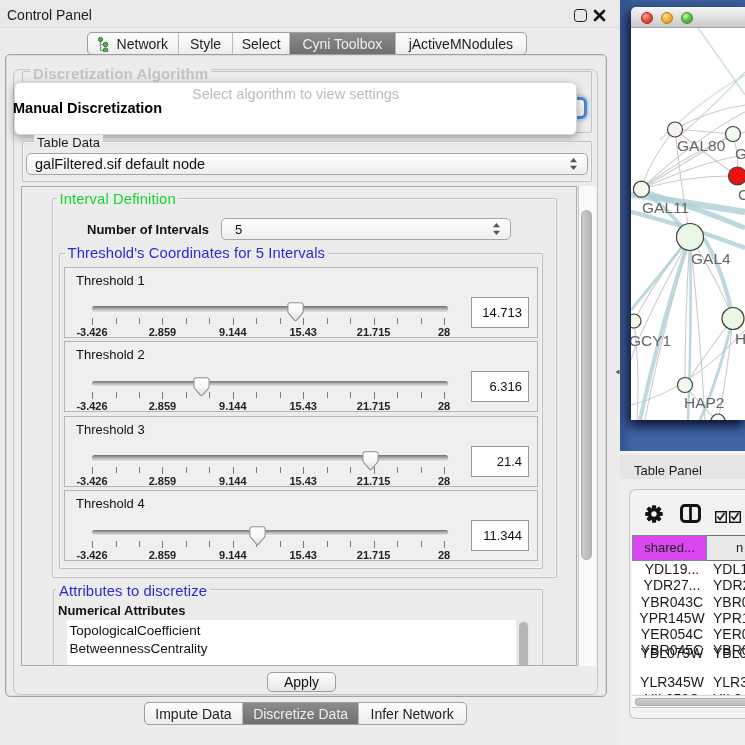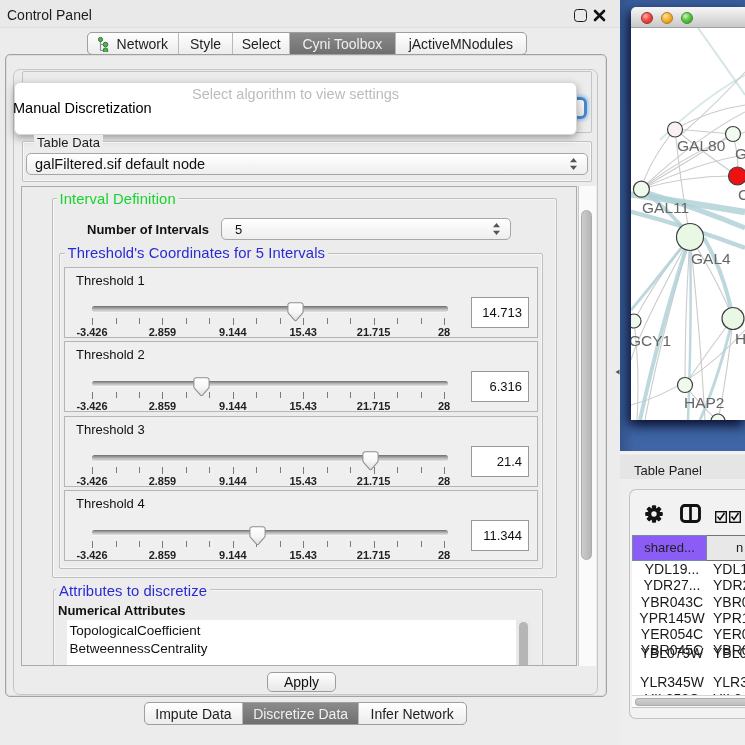--- a/index.html
+++ b/index.html
@@ -82,26 +82,27 @@
         </svg>
       Network
     </div>
     <div class="tab" style="width:55px">Style</div>
     <div class="tab" style="width:57px">Select</div>
     <div class="tab sel" style="width:106px">Cyni Toolbox</div>
     <div class="tab" style="width:131px">jActiveMNodules</div>
   </div>
 
   <div class="abs" style="left:22px;top:71px;width:570px;height:62px;border:1px solid #c4c4c4;border-radius:2px"></div>
+  <div class="abs glabel" style="left:30px;top:65px;font-weight:bold;font-size:15px;color:#c3c3c3">Discretization Algorithm</div>
 
   <div class="abs" style="left:556px;top:96.5px;width:31px;height:22.5px;border:3px solid #4a86cc;border-radius:6px;background:linear-gradient(#fdfdfd,#e8e8e8);box-shadow:0 0 3px 1.5px #aacdeb"></div>
 
   <div class="abs" style="left:14px;top:82px;width:563px;height:53px;background:#ffffff;border:1px solid #d7d7d7;border-radius:6px;box-shadow:0 3px 8px rgba(0,0,0,0.35)"></div>
   <div class="abs" style="left:192px;top:85.5px;font-size:14.5px;color:#b9bcc0">Select algorithm to view settings</div>
-  <div class="abs" style="left:13px;top:99.5px;font-size:14.5px;font-weight:normal;color:#000">Manual Discretization</div>
+  <div class="abs" style="left:13px;top:99.5px;font-size:14.5px;font-weight:bold;color:#000">Manual Discretization</div>
 
   <div class="abs group" style="left:22px;top:141px;width:570px;height:41px"></div>
   <div class="abs glabel" style="left:34px;top:135px;color:#1a1a1a;font-size:13px !important">Table Data</div>
   <div class="abs combo" style="left:26px;top:153px;width:562px;height:22px">
     <span style="margin-left:8px;font-size:14.5px">galFiltered.sif default node</span>
     <svg class="arr" viewBox="0 0 9 12">
         <path d="M4.5,0 L8,4.3 H1 Z" fill="#555"></path>
         <path d="M4.5,12 L8,7.7 H1 Z" fill="#555"></path>
       </svg>
   </div>
@@ -399,21 +400,21 @@
     <svg style="position:absolute;left:85px;top:21px" width="26" height="12" viewBox="0 0 26 12">
       <g fill="none" stroke="#111" stroke-width="1.4">
         <rect x="0.7" y="0.7" width="10.6" height="10.6"></rect>
         <rect x="14.7" y="0.7" width="10.6" height="10.6"></rect>
       </g>
       <path d="M2.5,5.5 L5,8.5 L9.5,2" stroke="#111" stroke-width="1.6" fill="none"></path>
       <path d="M16.5,5.5 L19,8.5 L23.5,2" stroke="#111" stroke-width="1.6" fill="none"></path>
     </svg>
 
     <div style="position:absolute;left:2px;top:46px;width:114px;height:159px;background:#ffffff"></div>
-    <div style="position:absolute;left:2px;top:45px;width:75px;height:26px;background:#8b5cf6;border:1px solid #738e99;font-size:13px;color:#222;text-align:center;line-height:24px">shared...</div>
+    <div style="position:absolute;left:2px;top:45px;width:75px;height:26px;background:#d946ef;border:1px solid #738e99;font-size:13px;color:#222;text-align:center;line-height:24px">shared...</div>
     <div style="position:absolute;left:77px;top:45px;width:39px;height:26px;background:#e8e8e8;border:1px solid #737373;border-left:none;font-size:13px;color:#222;padding-left:29px;line-height:24px">n</div>
     <div id="rows">
         <div class="trow" style="left:2px;top:71.3px">
           <span class="c1">YDL19...</span>
           <span class="c2">YDL1</span>
         </div>
         <div class="trow" style="left:2px;top:87.44999999999999px">
           <span class="c1">YDR27...</span>
           <span class="c2">YDR2</span>
         </div>

